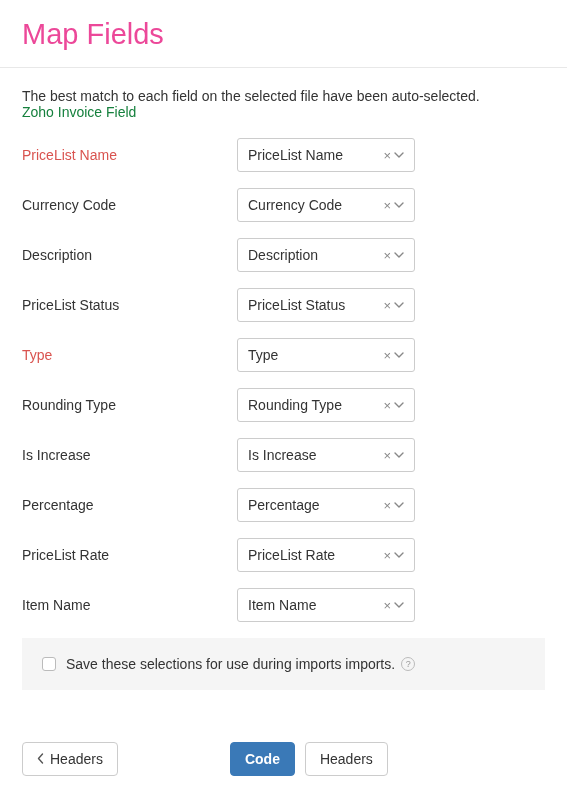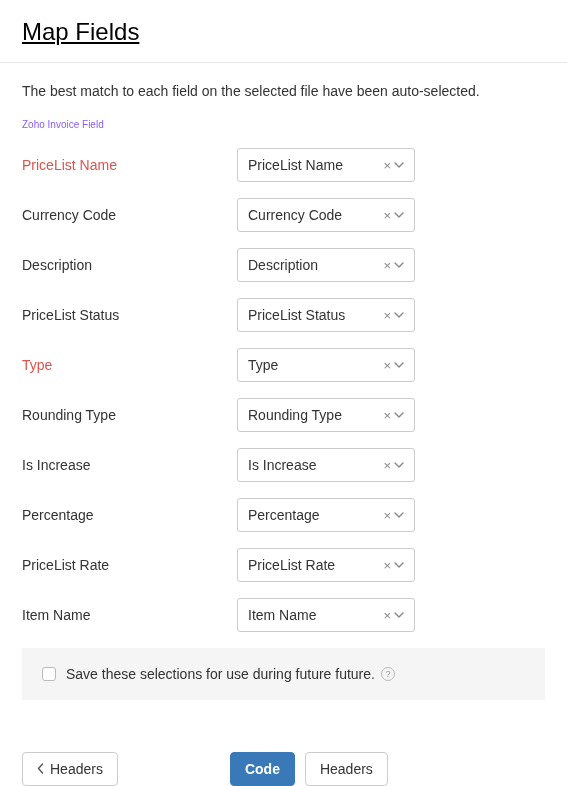--- a/index.html
+++ b/index.html
@@ -8,37 +8,35 @@
       color: #333;
       font-size: 14px;
       width: 567px;
       background: #fff;
     }
     .header {
       padding: 18px 22px 16px;
       border-bottom: 1px solid #e8e8e8;
     }
     .header h1 {
-      font-size: 24px;
+      font-size: 29px;
       font-weight: 400;
-      color: #000000;
-      text-decoration: underline;
+      color: #ec4899;
     }
     .content {
       padding: 20px 22px 22px;
     }
     .intro {
       color: #333;
       font-size: 14px;
-      margin-bottom: 20px;
     }
     .columns-header {
       display: flex;
-      color: #8b5cf6;
-      font-size: 10px;
+      color: #15803d;
+      font-size: 14px;
       margin-bottom: 18px;
     }
     .col-label {
       width: 215px;
       flex-shrink: 0;
     }
     .col-value {
       flex: 1;
     }
     .field-row {
@@ -318,21 +316,21 @@
             </span>
           </span>
         </div>
       </div>
     </div>
 
   <div class="save-section">
     <div class="checkbox-row">
       <div class="checkbox"></div>
       <div class="checkbox-label">
-        <span>Save these selections for use during future future.</span>
+        <span>Save these selections for use during imports imports.</span>
         <span class="help-icon">?</span>
       </div>
     </div>
   </div>
 </div>
 
 <div class="footer">
   <button class="btn btn-prev">
     <span>
       <svg viewBox="0 0 7 11" fill="none">

